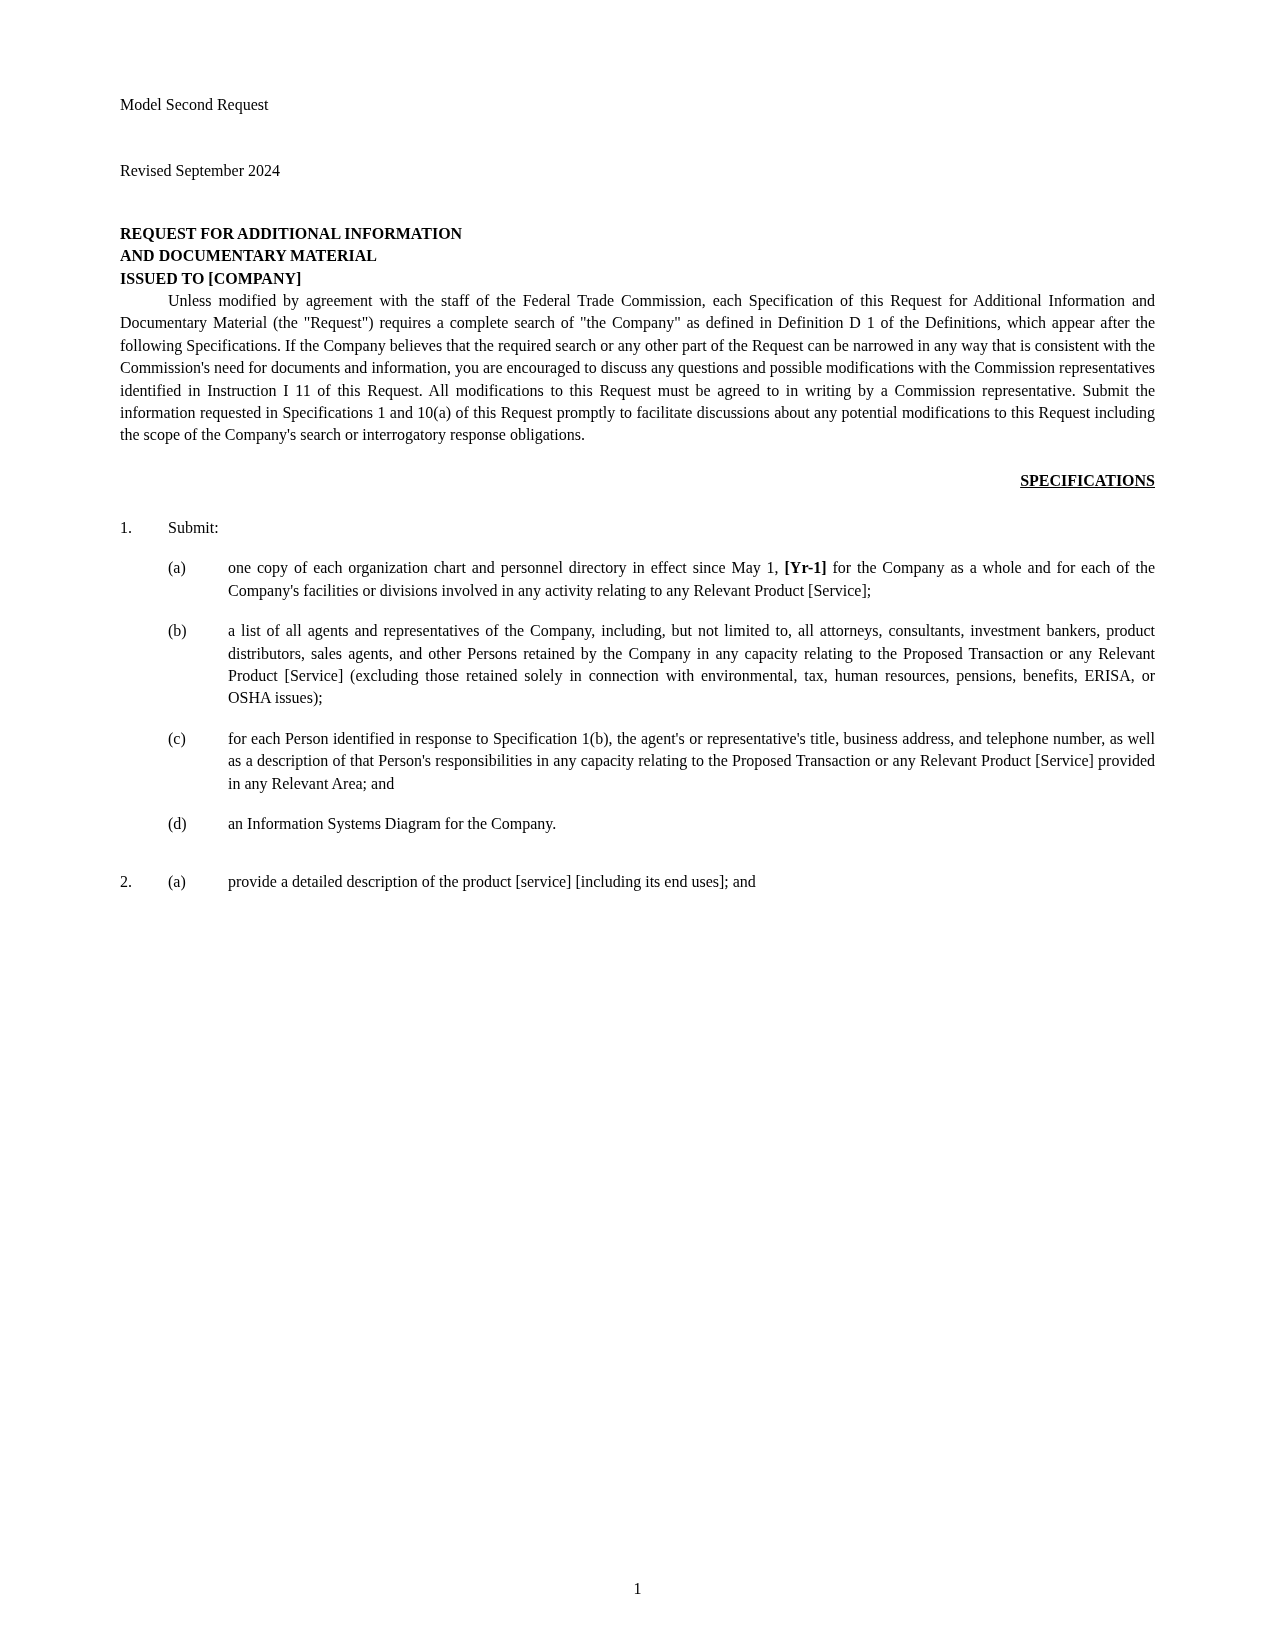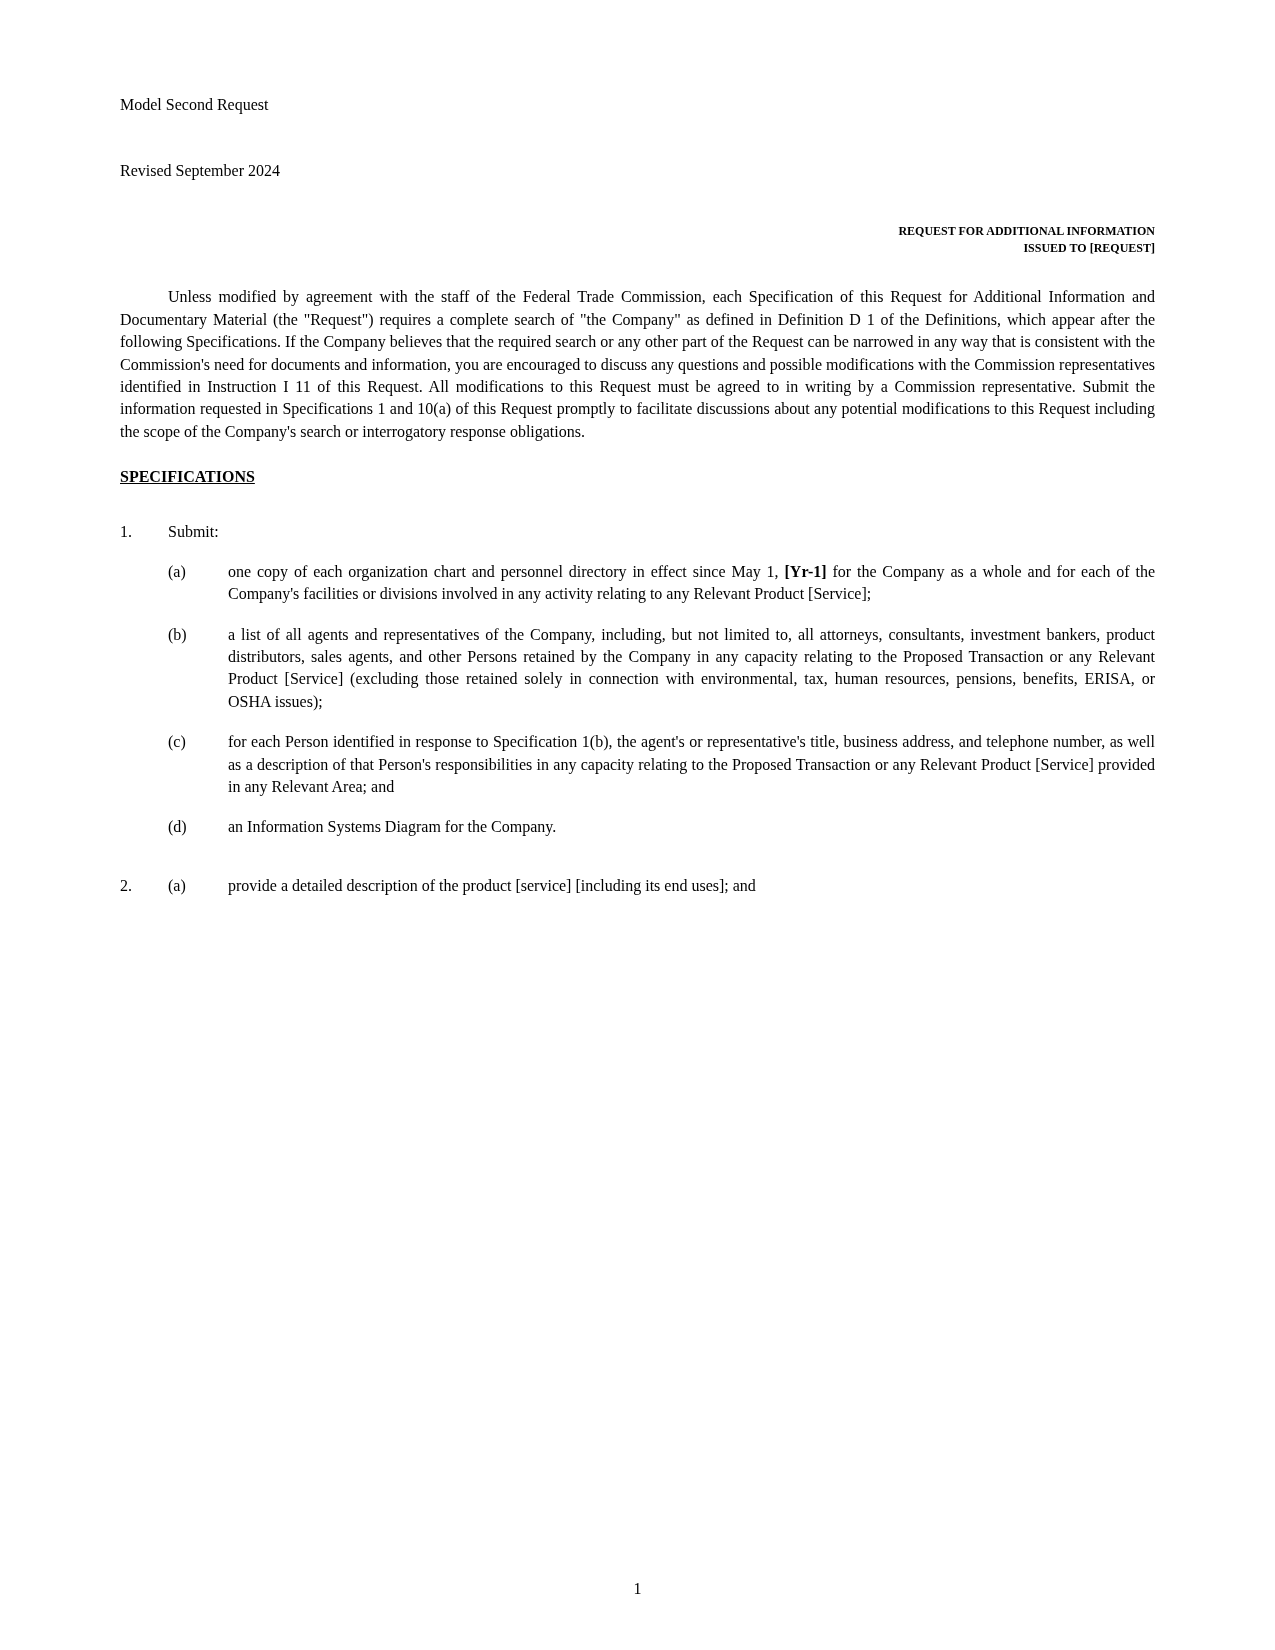--- a/index.html
+++ b/index.html
@@ -19,41 +19,40 @@
       position: relative;
     }
     .header {
       margin-bottom: 40px;
     }
     .header-line {
       font-size: 16px;
       margin-top: 44px;
     }
     .title {
-      text-align: right;
+      text-align: left;
       font-weight: bold;
-      font-size: 12px;
-      margin-bottom: 30px;
+      font-size: 16px;
     }
     .title-line {
       display: block;
     }
     .intro {
       text-align: justify;
       margin-bottom: 23px;
     }
     .intro-indent {
       display: inline-block;
       width: 48px;
     }
     .section-heading {
-      text-align: left;
+      text-align: right;
       font-weight: bold;
       text-decoration: underline;
-      margin-bottom: 32px;
+      margin-bottom: 25px;
       font-size: 16px;
     }
     .spec-list {
       list-style: none;
     }
     .spec-item {
       display: flex;
       margin-bottom: 18px;
     }
     .spec-num {
@@ -96,21 +95,22 @@
 </head>
 <body>
 
 <div class="header">
   <div class="header-line">Model Second Request</div>
   <div class="header-line">Revised September 2024</div>
 </div>
 
 <div class="title">
   <span class="title-line">REQUEST FOR ADDITIONAL INFORMATION</span>
-  <span class="title-line">ISSUED TO [REQUEST]</span>
+  <span class="title-line">AND DOCUMENTARY MATERIAL</span>
+  <span class="title-line">ISSUED TO [COMPANY]</span>
 </div>
 
 <p class="intro"><span class="intro-indent"></span><span>Unless modified by agreement with the staff of the Federal Trade Commission, each Specification of this Request for Additional Information and Documentary Material (the "Request") requires a complete search of "the Company" as defined in Definition D 1 of the Definitions, which appear after the following Specifications. If the Company believes that the required search or any other part of the Request can be narrowed in any way that is consistent with the Commission's need for documents and information, you are encouraged to discuss any questions and possible modifications with the Commission representatives identified in Instruction I 11 of this Request. All modifications to this Request must be agreed to in writing by a Commission representative. Submit the information requested in Specifications 1 and 10(a) of this Request promptly to facilitate discussions about any potential modifications to this Request including the scope of the Company's search or interrogatory response obligations.</span></p>
 
 <div class="section-heading">SPECIFICATIONS</div>
 
 <ol class="spec-list">
   <li class="spec-item">
     <div class="spec-num">1.</div>
     <div class="spec-content">

